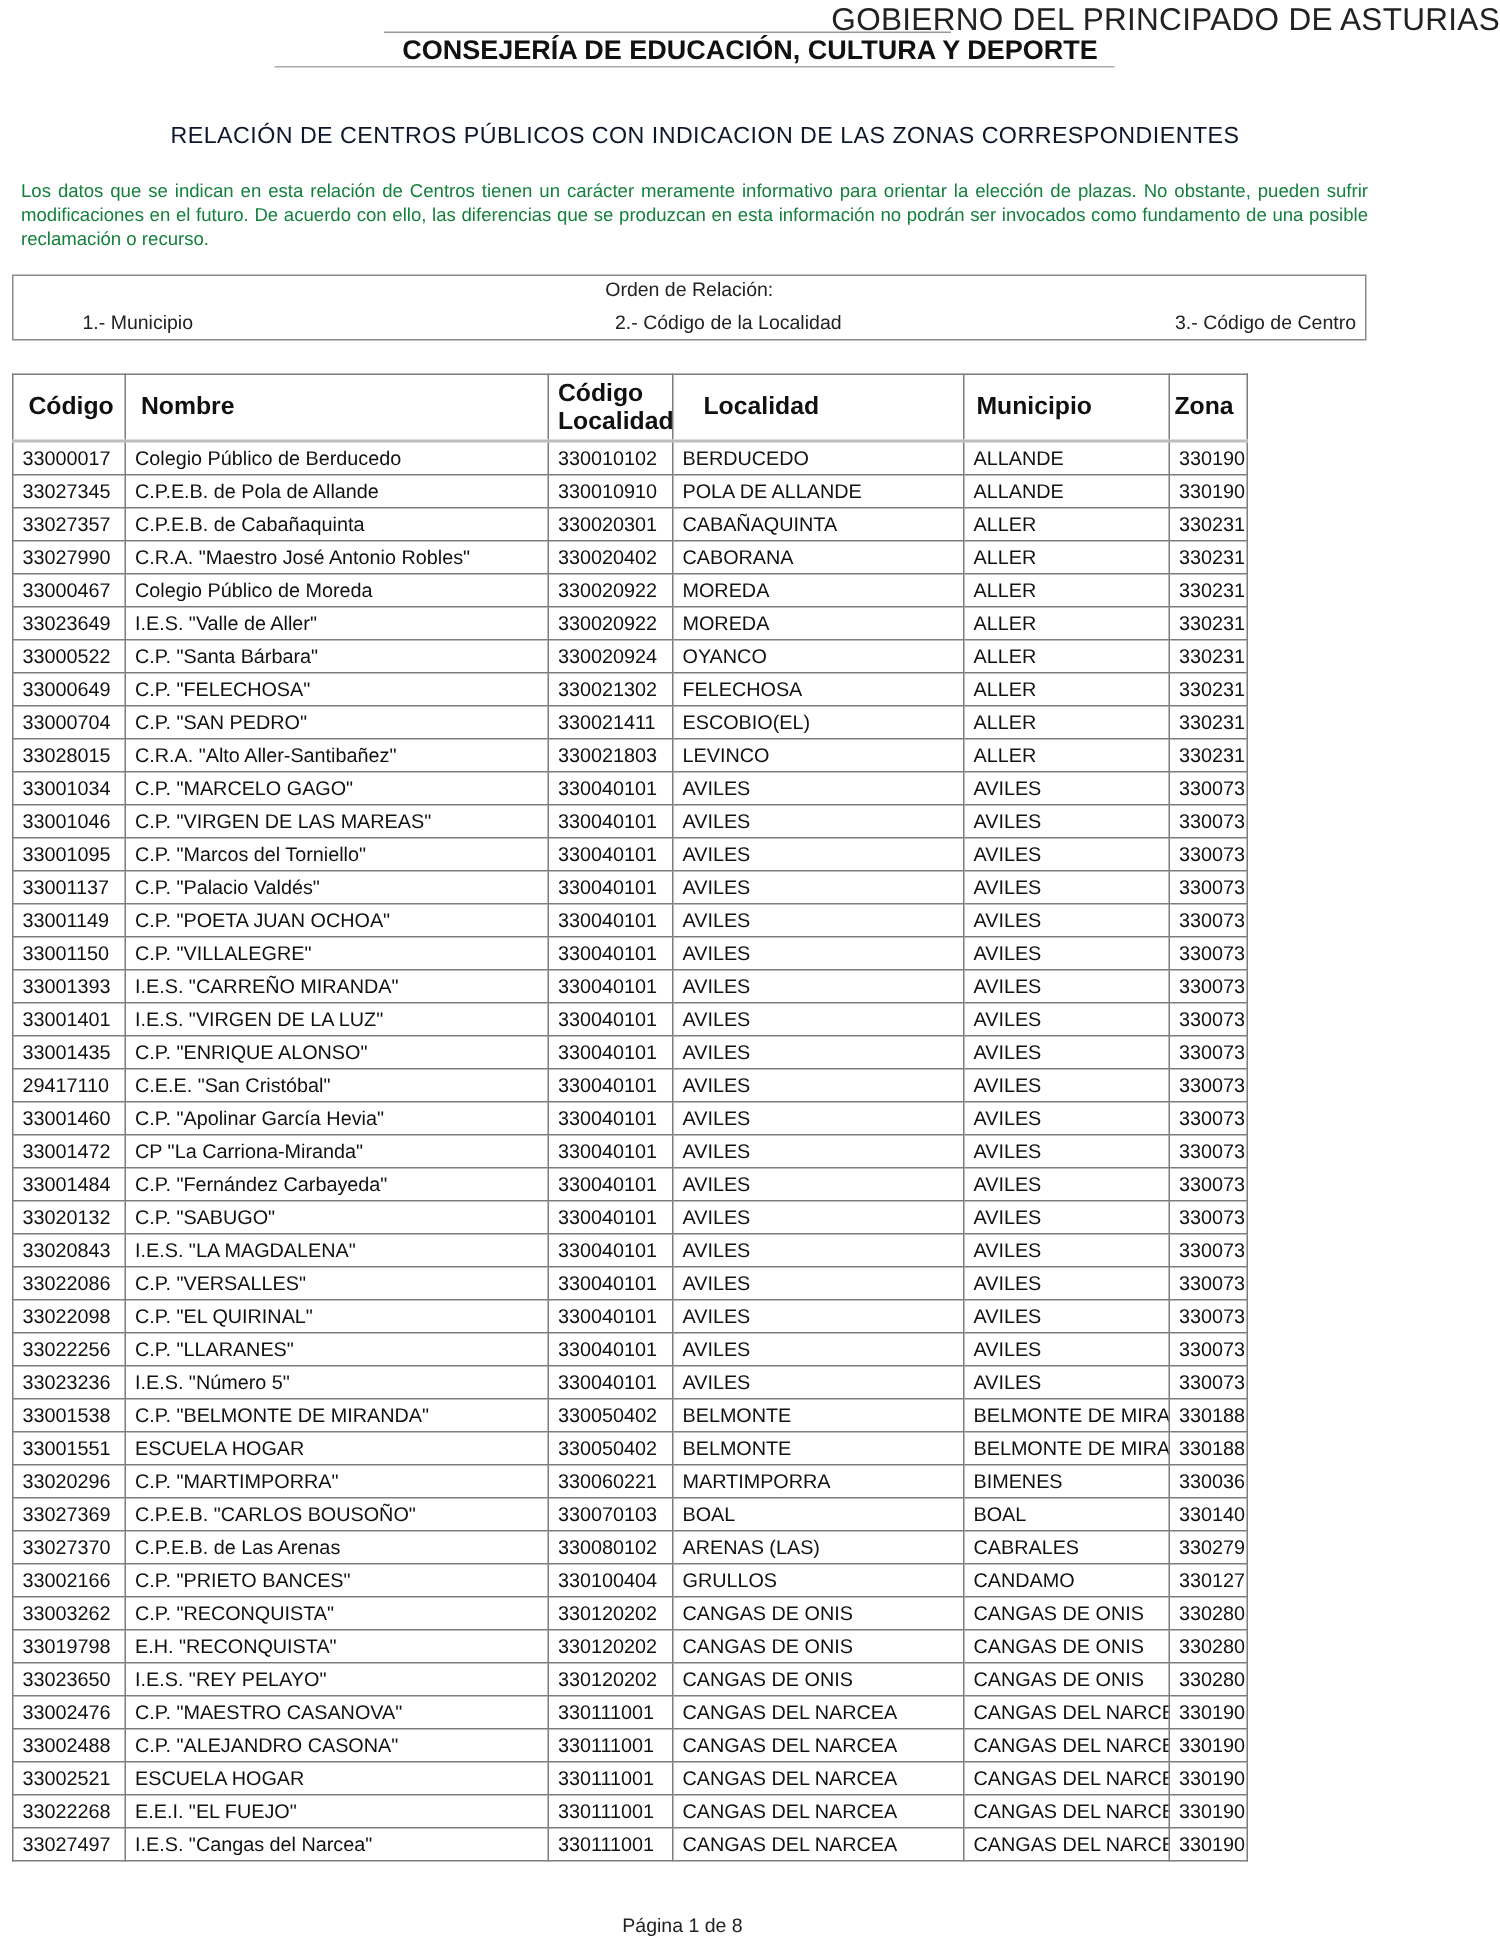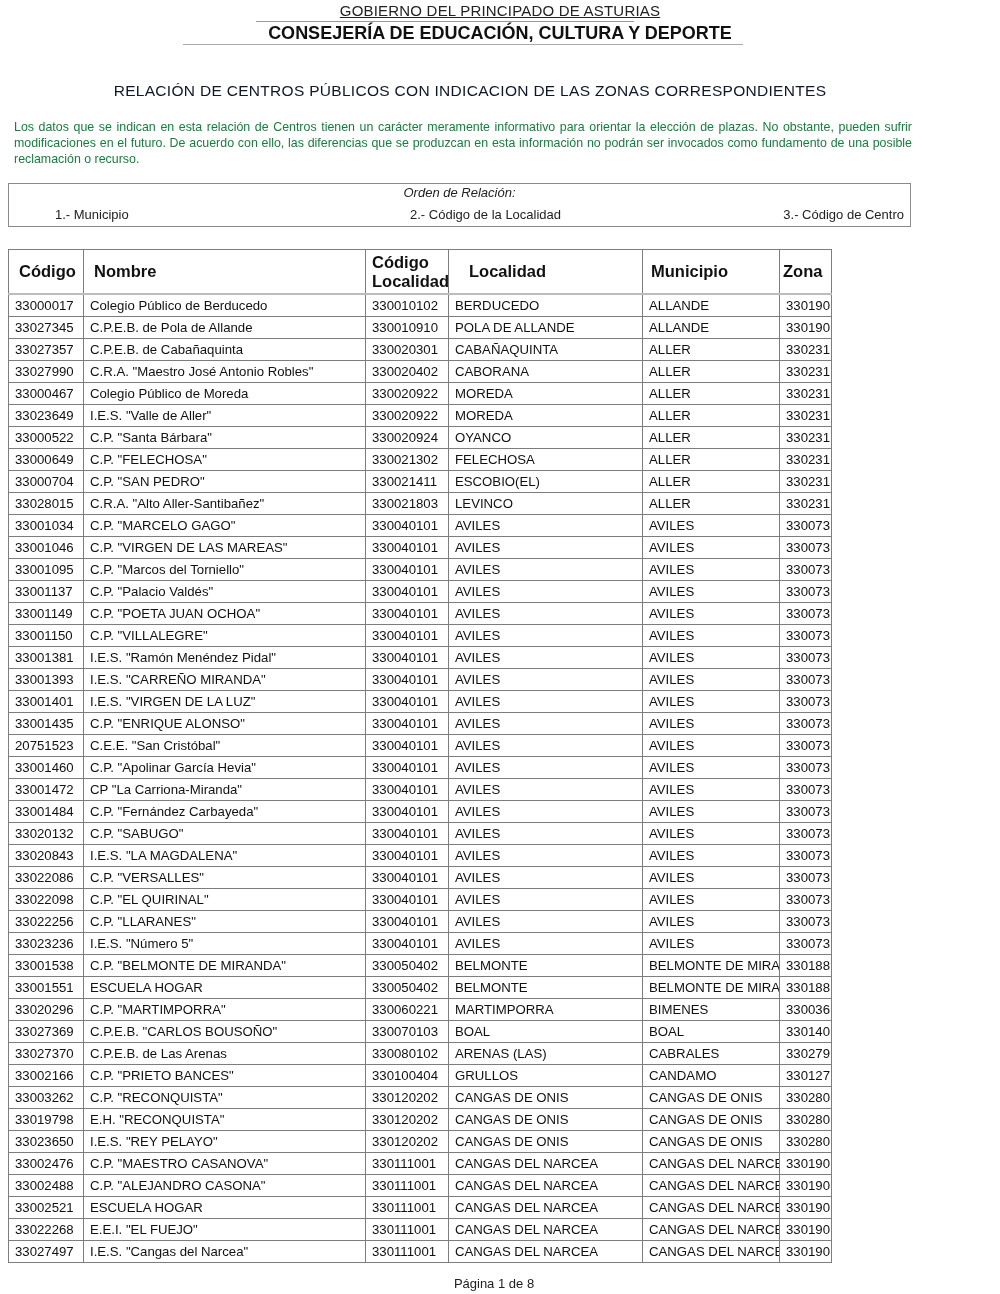--- a/index.html
+++ b/index.html
@@ -1,22 +1,22 @@
 <!DOCTYPE html>
 <html><head>
   <meta charset="utf-8">
   <style>
     html, body { margin: 0; padding: 0; background: #ffffff; }
     body {
       width: 1000px; height: 1294px; position: relative; overflow: hidden;
       font-family: "Liberation Sans", "DejaVu Sans", sans-serif; color: #111;
     }
     .hdr-gov {
-      position: absolute; left: 0; width: 1000px; top: 2px; text-align: center;
-      font-size: 15px; letter-spacing: 0.2px; color: #222; text-decoration: underline;
+      position: absolute; left: 0; width: 1000px; top: 2px; text-align: right;
+      font-size: 21px; letter-spacing: 0.2px; color: #222;
     }
     .hdr-line1 {
       position: absolute; left: 256px; width: 378px; top: 21px; height: 0;
       border-top: 1px solid #9a9a9a;
     }
     .hdr-cons {
       position: absolute; left: 0; width: 1000px; top: 23px; text-align: center;
       font-size: 18px; font-weight: bold; color: #111;
     }
     .hdr-line2 {
@@ -30,21 +30,21 @@
     .disclaimer {
       position: absolute; left: 14px; width: 898px; top: 119px;
       font-size: 12.4px; line-height: 16px; text-align: justify; color: #15803d;
     }
     .order-box {
       position: absolute; left: 8px; top: 183px; width: 903px; height: 44px;
       border: 1px solid #8a8a8a; box-sizing: border-box;
     }
     .order-title {
       position: absolute; top: 1px; left: 0; width: 100%; text-align: center;
-      font-size: 13px; color: #222; font-style: italic;
+      font-size: 13px; color: #222;
     }
     .order-item { position: absolute; top: 23px; font-size: 13px; color: #222; margin-left: 40px; }
     .order-item.i1 { left: 6px; }
     .order-item.i2 { left: 361px; }
     .order-item.i3 { right: 6px; }
 
     table.centros {
       position: absolute; left: 8px; top: 249px; width: 792px;
       border-collapse: collapse; table-layout: fixed;
     }
@@ -65,21 +65,21 @@
       height: 21px; font-size: 13.2px; color: #111; line-height: 21px;
     }
     .c-cod { width: 75px; }
     .c-nom { width: 282px; }
     .c-codloc { width: 83px; }
     .c-loc { width: 194px; }
     .c-mun { width: 137px; }
     .c-zona { width: 52px; }
     .footer {
       position: absolute; left: 0; width: 910px; top: 1276px; text-align: center;
-      font-size: 13px; color: #222; margin-left: 39px;
+      font-size: 13px; color: #222;
     }
   </style>
 </head>
 <body>
 
 <div class="hdr-gov">GOBIERNO DEL PRINCIPADO DE ASTURIAS</div>
 <div class="hdr-line1"></div>
 <div class="hdr-cons">CONSEJERÍA DE EDUCACIÓN, CULTURA Y DEPORTE</div>
 <div class="hdr-line2"></div>
 
@@ -236,28 +236,20 @@
       </tr>
       <tr>
         <td>33001150</td>
         <td>C.P. "VILLALEGRE"</td>
         <td>330040101</td>
         <td>AVILES</td>
         <td>AVILES</td>
         <td>330073</td>
       </tr>
       <tr>
-        <td>33001381</td>
-        <td>I.E.S. "Ramón Menéndez Pidal"</td>
-        <td>330040101</td>
-        <td>AVILES</td>
-        <td>AVILES</td>
-        <td>330073</td>
-      </tr>
-      <tr>
         <td>33001393</td>
         <td>I.E.S. "CARREÑO MIRANDA"</td>
         <td>330040101</td>
         <td>AVILES</td>
         <td>AVILES</td>
         <td>330073</td>
       </tr>
       <tr>
         <td>33001401</td>
         <td>I.E.S. "VIRGEN DE LA LUZ"</td>
@@ -268,21 +260,21 @@
       </tr>
       <tr>
         <td>33001435</td>
         <td>C.P. "ENRIQUE ALONSO"</td>
         <td>330040101</td>
         <td>AVILES</td>
         <td>AVILES</td>
         <td>330073</td>
       </tr>
       <tr>
-        <td>20751523</td>
+        <td>29417110</td>
         <td>C.E.E. "San Cristóbal"</td>
         <td>330040101</td>
         <td>AVILES</td>
         <td>AVILES</td>
         <td>330073</td>
       </tr>
       <tr>
         <td>33001460</td>
         <td>C.P. "Apolinar García Hevia"</td>
         <td>330040101</td>

